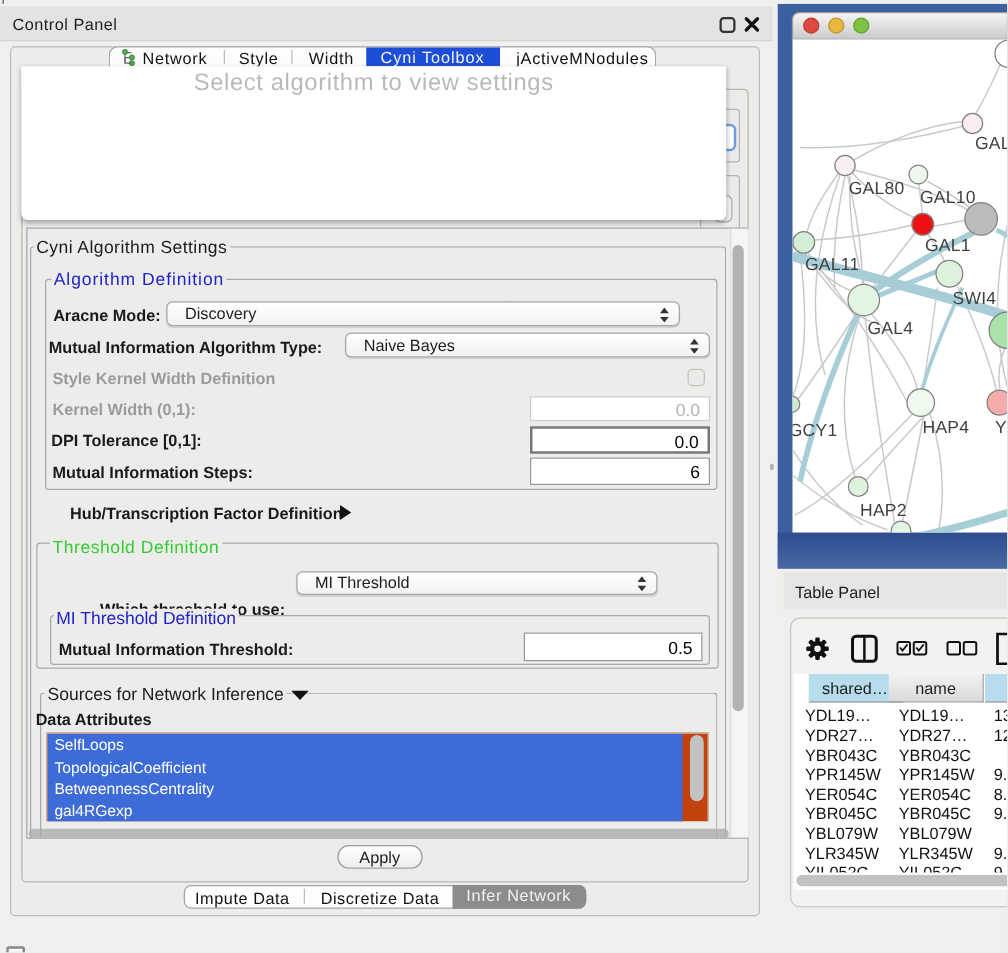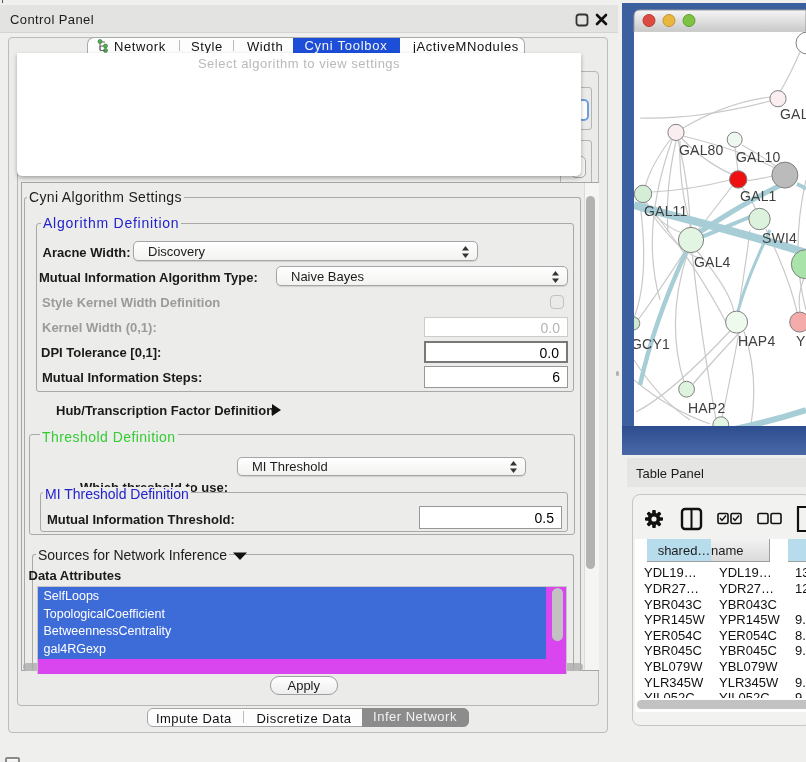--- a/index.html
+++ b/index.html
@@ -62,22 +62,22 @@
   <div class="abs" style="left:585.5px;top:196px;width:9px;height:373px;background:#b2b2b2;border-radius:5px;"></div>
 
   <div class="abs" style="left:23px;top:662.5px;width:560px;height:8px;background:#b9b9b9;border-radius:4px;"></div>
 
   <div class="fieldset" style="left:23.5px;top:197px;width:557px;height:474px;border-bottom:none;"></div>
   <div class="ftitle" style="left:27px;top:190px;color:#1c1c1c;letter-spacing:0.35px;">Cyni Algorithm Settings</div>
 
   <div class="fieldset" style="left:35.5px;top:223px;width:538.5px;height:169px;"></div>
   <div class="ftitle" style="left:41px;top:216px;color:#2222cc;letter-spacing:0.75px;">Algorithm Definition</div>
 
-  <div class="abs lbl" style="left:42.5px;top:245px;">Aracne Width:</div>
-  <div class="combo" style="left:133px;top:241px;width:345px;height:20px;">
+  <div class="abs lbl" style="left:42.5px;top:245px;">Aracne Mode:</div>
+  <div class="combo" style="left:133px;top:241px;width:411px;height:20px;">
       <span class="ctext">Discovery</span>
     <svg class="spin" style="right:7px;top:4px;" viewBox="0 0 9 12">
         <path d="M4.5 0 L8 4.5 L1 4.5 Z" fill="#333"></path>
         <path d="M4.5 12 L8 7.5 L1 7.5 Z" fill="#333"></path>
       </svg>
   </div>
   <div class="abs lbl" style="left:39px;top:270px;">Mutual Information Algorithm Type:</div>
   <div class="combo" style="left:276px;top:266px;width:292px;height:20px;">
       <span class="ctext">Naive Bayes</span>
     <svg class="spin" style="right:7px;top:4px;" viewBox="0 0 9 12">
@@ -117,21 +117,21 @@
   <div class="tfield" style="left:419px;top:506px;width:143px;height:23px;line-height:22px;">0.5</div>
 
   <div class="fieldset" style="left:32px;top:554px;width:542px;height:117px;border-bottom:none;"></div>
   <div class="ftitle" style="left:36px;top:548px;color:#1c1c1c;">Sources for Network Inference</div>
   <svg class="abs" style="left:232px;top:551px;" width="16" height="10" viewBox="0 0 16 10">
       <path d="M1 1.5 L15 1.5 L8 9 Z" fill="#111"></path>
     </svg>
 
   <div class="abs lbl" style="left:28.5px;top:568px;">Data Attributes</div>
 
-  <div class="abs" style="left:36.5px;top:586px;width:530px;height:88px;background:#d946ef;border:1px solid #c6c6c6;border-bottom:none;overflow:hidden;">
+  <div class="abs" style="left:36.5px;top:586px;width:530px;height:71px;background:#c2410c;border:1px solid #c6c6c6;border-bottom:none;overflow:hidden;">
     <div style="position:absolute;left:0;top:0;width:508px;height:72px;background:#3d6bd7;"></div>
     <div style="position:absolute;left:6px;top:1px;font-size:12.5px;color:#fff;line-height:17.7px;">SelfLoops<br>TopologicalCoefficient<br>BetweennessCentrality<br>gal4RGexp</div>
     <div style="position:absolute;left:514px;top:1px;width:11px;height:53px;background:#c2c2c2;border-radius:6px;"></div>
   </div>
 
   <div class="abs" style="left:270px;top:675.5px;width:67.5px;height:19.5px;background:linear-gradient(#ffffff,#ededed);border:1px solid #9e9e9e;border-radius:9px;font-size:13px;color:#1a1a1a;text-align:center;line-height:18px;">Apply</div>
 
   <div class="abs" style="left:146.5px;top:708px;width:322px;height:18.5px;background:#fdfdfd;border:1px solid #a5a5a5;border-radius:6px;"></div>
   <div class="abs" style="left:146.5px;top:708px;width:322px;height:18.5px;font-size:13px;letter-spacing:0.45px;color:#111;">
     <span style="position:absolute;left:9.5px;top:2.5px;">Impute Data</span>
@@ -289,21 +289,21 @@
       <rect x="115" y="7.5" width="10" height="10" rx="1.5" stroke-width="1.6"></rect>
       <rect x="128" y="7.5" width="10" height="10" rx="1.5" stroke-width="1.6"></rect>
     </g>
 
     <path d="M155 1 L166 1 L170 6 L170 25 L155 25 Z" fill="none" stroke="#111" stroke-width="2.2"></path>
   </svg>
 
   <div class="abs" style="left:635px;top:539px;width:171px;height:173px;background:#ffffff;overflow:hidden;">
 
     <div style="position:absolute;left:12px;top:0;width:75px;height:23px;background:#b7dcec;border-right:1px solid #9f9f9f;border-bottom:1px solid #9f9f9f;font-size:13px;color:#1c1c1c;text-align:center;line-height:23px;">shared…</div>
-    <div style="position:absolute;left:76px;top:0;width:59px;height:23px;background:linear-gradient(#f2f2f2,#dadada);border-right:1px solid #9f9f9f;border-bottom:1px solid #9f9f9f;font-size:13px;color:#1c1c1c;line-height:23px;">name</div>
+    <div style="position:absolute;left:76px;top:0;width:76px;height:23px;background:linear-gradient(#f2f2f2,#dadada);border-right:1px solid #9f9f9f;border-bottom:1px solid #9f9f9f;font-size:13px;color:#1c1c1c;text-align:center;line-height:23px;">name</div>
     <div style="position:absolute;left:153px;top:0;width:20px;height:23px;background:#b7dcec;border-bottom:1px solid #9f9f9f;"></div>
 
     <div style="position:absolute;left:9px;top:26.4px;font-size:13px;color:#111;line-height:15.6px;white-space:pre;">YDL19…
 YDR27…
 YBR043C
 YPR145W
 YER054C
 YBR045C
 YBL079W
 YLR345W
@@ -325,15 +325,15 @@
 9.5
 
 9.7
 9.1</div>
 
     <div style="position:absolute;left:0;top:159px;width:171px;height:14px;background:#fdfdfd;"></div>
     <div style="position:absolute;left:2px;top:161px;width:169px;height:9px;background:#c2c2c2;border-radius:5px 0 0 5px;"></div>
   </div>
 
   <div class="abs" style="left:17px;top:53px;width:564px;height:123px;background:#ffffff;border-radius:0 0 5px 5px;box-shadow:0 2px 4px rgba(0,0,0,0.3);"></div>
-  <div class="abs" style="left:17px;top:56px;width:564px;text-align:center;font-size:13px;letter-spacing:0.5px;color:#b9b9b9;">Select algorithm to view settings</div>
+  <div class="abs" style="left:17px;top:56px;width:564px;text-align:center;font-size:19px;letter-spacing:0.5px;color:#b9b9b9;">Select algorithm to view settings</div>
 
 </div>
 
 </body></html>

